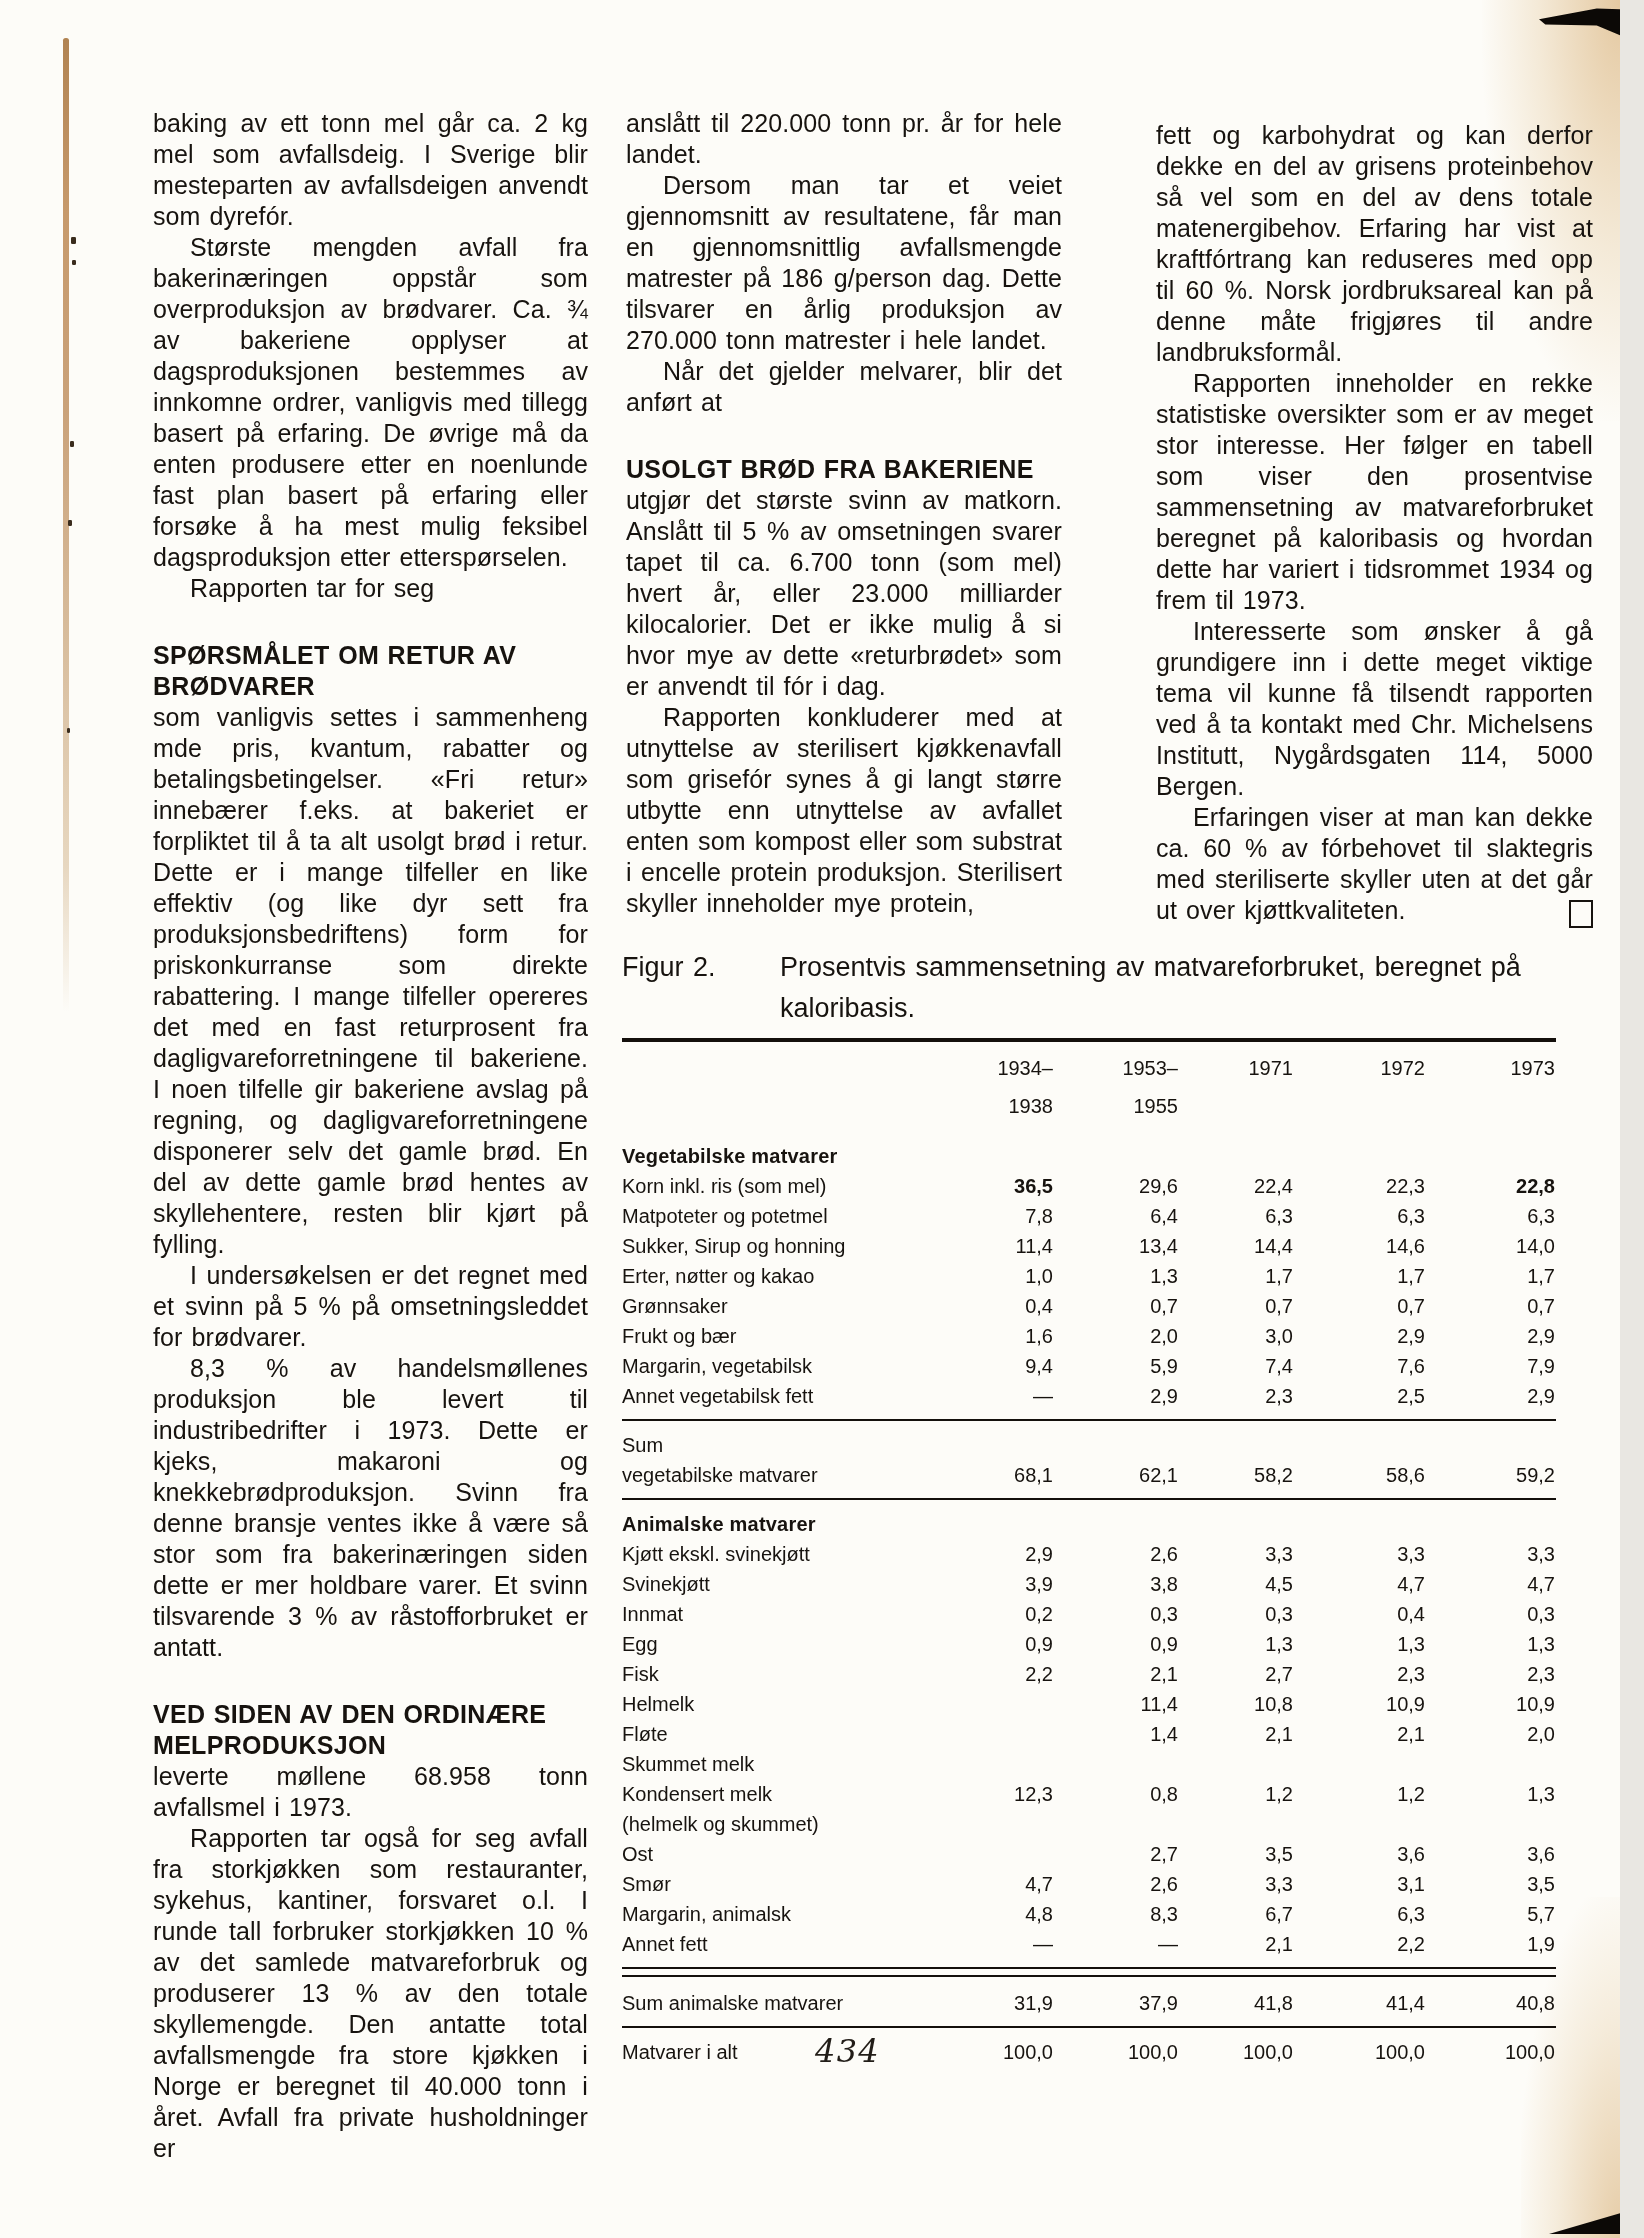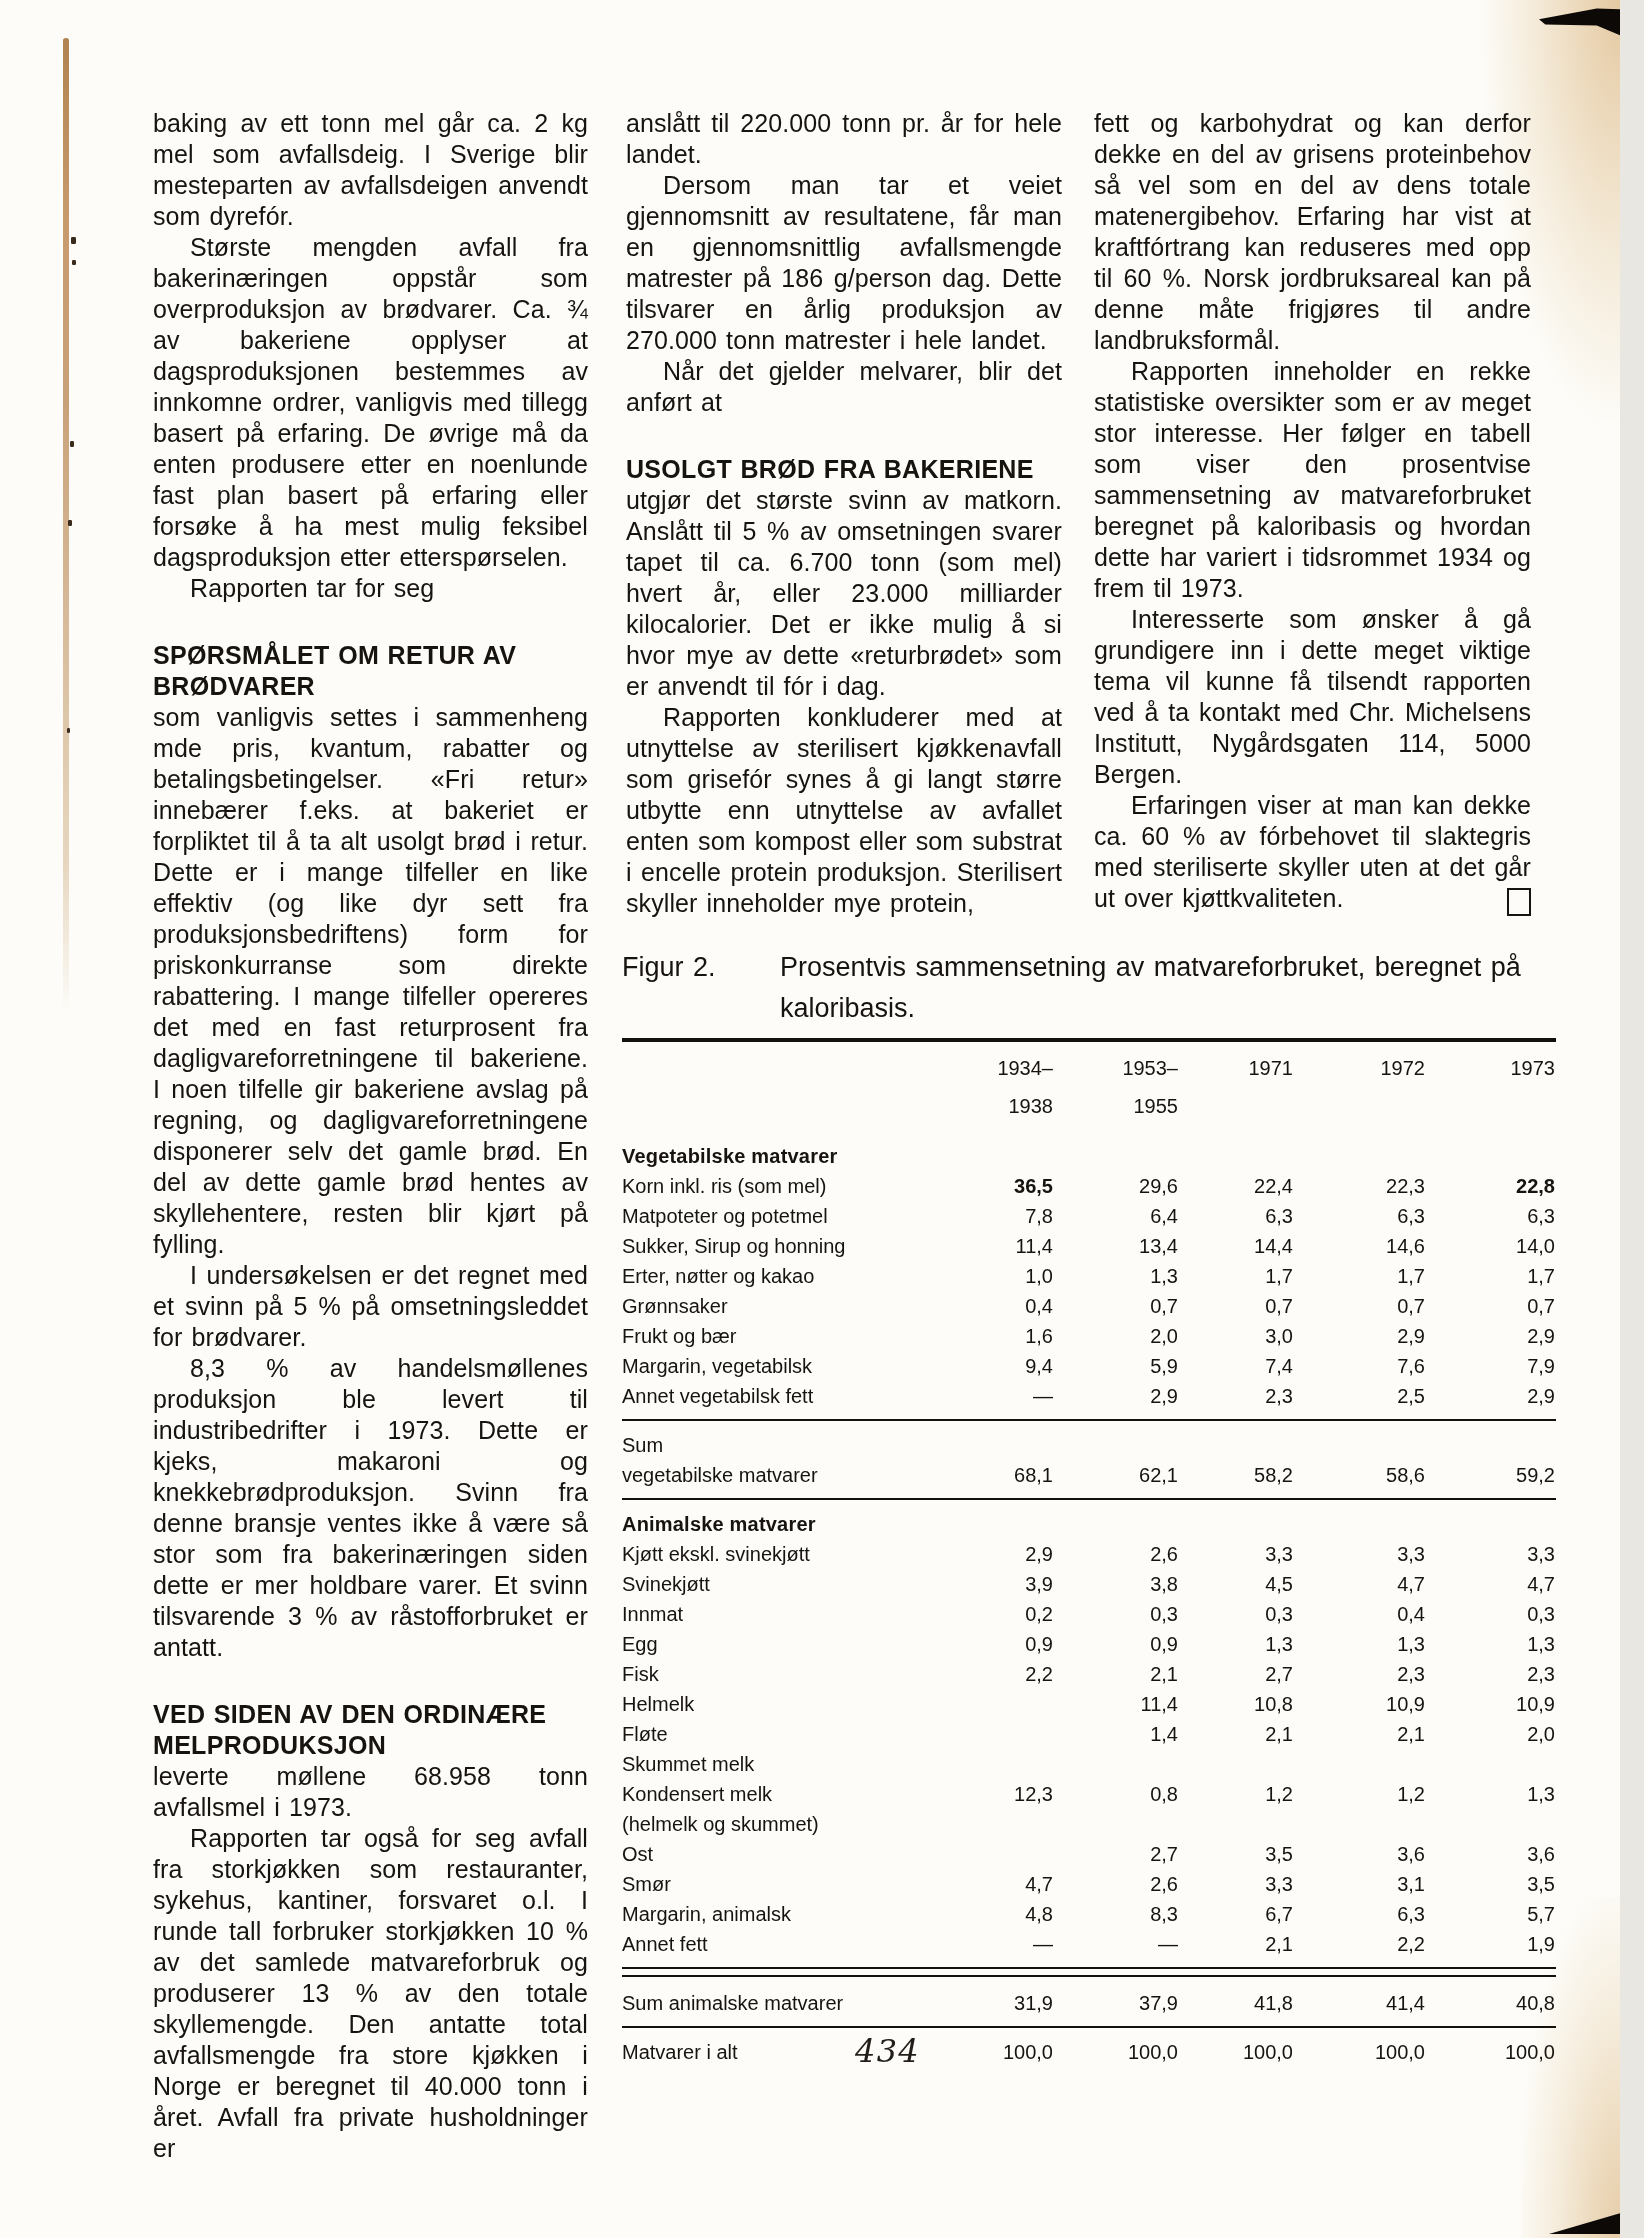--- a/index.html
+++ b/index.html
@@ -41,21 +41,21 @@
   }
   .edge-right{
     position:absolute;left:1639px;top:41px;width:4px;height:2193px;
     background:linear-gradient(to bottom,#4a3category 0%,#6b4c2e 0%, #8a6238 30%, #7a5530 70%, #5d4025 100%);
     opacity:.85;border-radius:2px;
   }
   
   .col{position:absolute;top:108px;font-size:25px;line-height:31px;}
   .col1{left:153px;width:435px;}
   .col2{left:626px;width:436px;}
-  .col3{left:1094px;width:437px;}
+  .col3{left:1156px;width:437px;margin-top:12px;}
   .para{text-align:justify;letter-spacing:0.1px;word-spacing:2px;}
   .para.indent{text-indent:37px;}
   .heading{font-weight:bold;margin-top:36px;letter-spacing:0.3px;word-spacing:1.3px;}
   .endbox{
     float:right;width:20px;height:24px;margin-top:5.3px;
     border:2.6px solid #17130f;background:transparent;
   }
   
   .figure{position:absolute;left:622px;top:947px;width:934px;}
   .caption{display:flex;font-size:27px;line-height:41px;word-spacing:2px;}
@@ -67,21 +67,21 @@
   .td{overflow:visible;white-space:nowrap;}
   .td.num{text-align:right;}
   .td.b{font-weight:bold;}
   .group{font-weight:bold;letter-spacing:0.2px;}
   .hrule{border-top:2.6px solid #14100c;margin:8px 0 9.2px;}
   .hrule.dbl{height:6px;border-top:2.6px solid #14100c;border-bottom:2.6px solid #14100c;margin:8px 0 10.5px;}
   
   .pageno{
     position:absolute;left:815px;top:2032px;
     font-family:"DejaVu Serif", serif;font-style:italic;
-    font-size:32px;letter-spacing:1.3px;color:#221d18;margin-left:40px;
+    font-size:32px;letter-spacing:1.3px;color:#221d18;
   }
 </style>
 </head>
 <body>
 
 <div class="page">
 
   <div class="gutter-line"></div>
   <div class="speck" style="left:71px;top:237px;width:4.6px;height:6.6px;"></div>
   <div class="speck" style="left:72px;top:260px;width:4px;height:5.3px;"></div>

